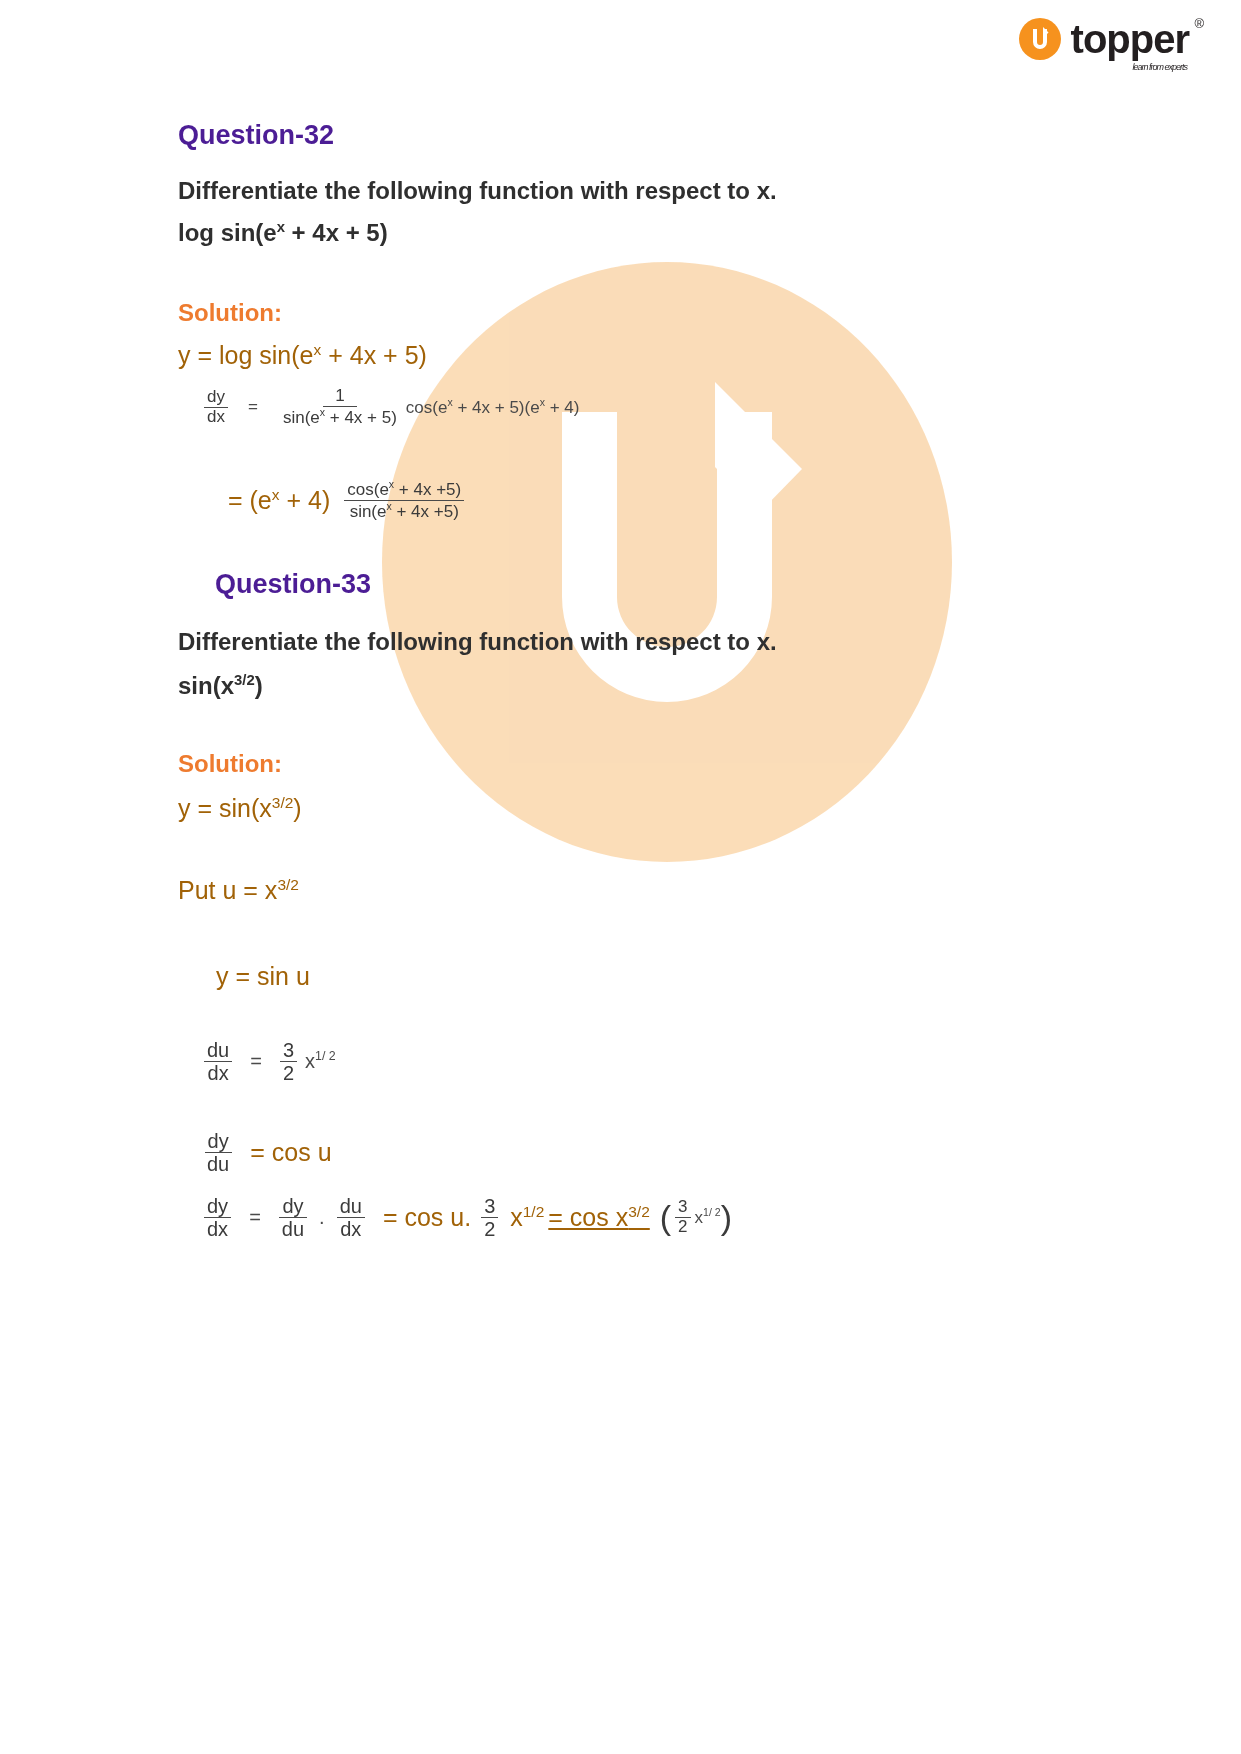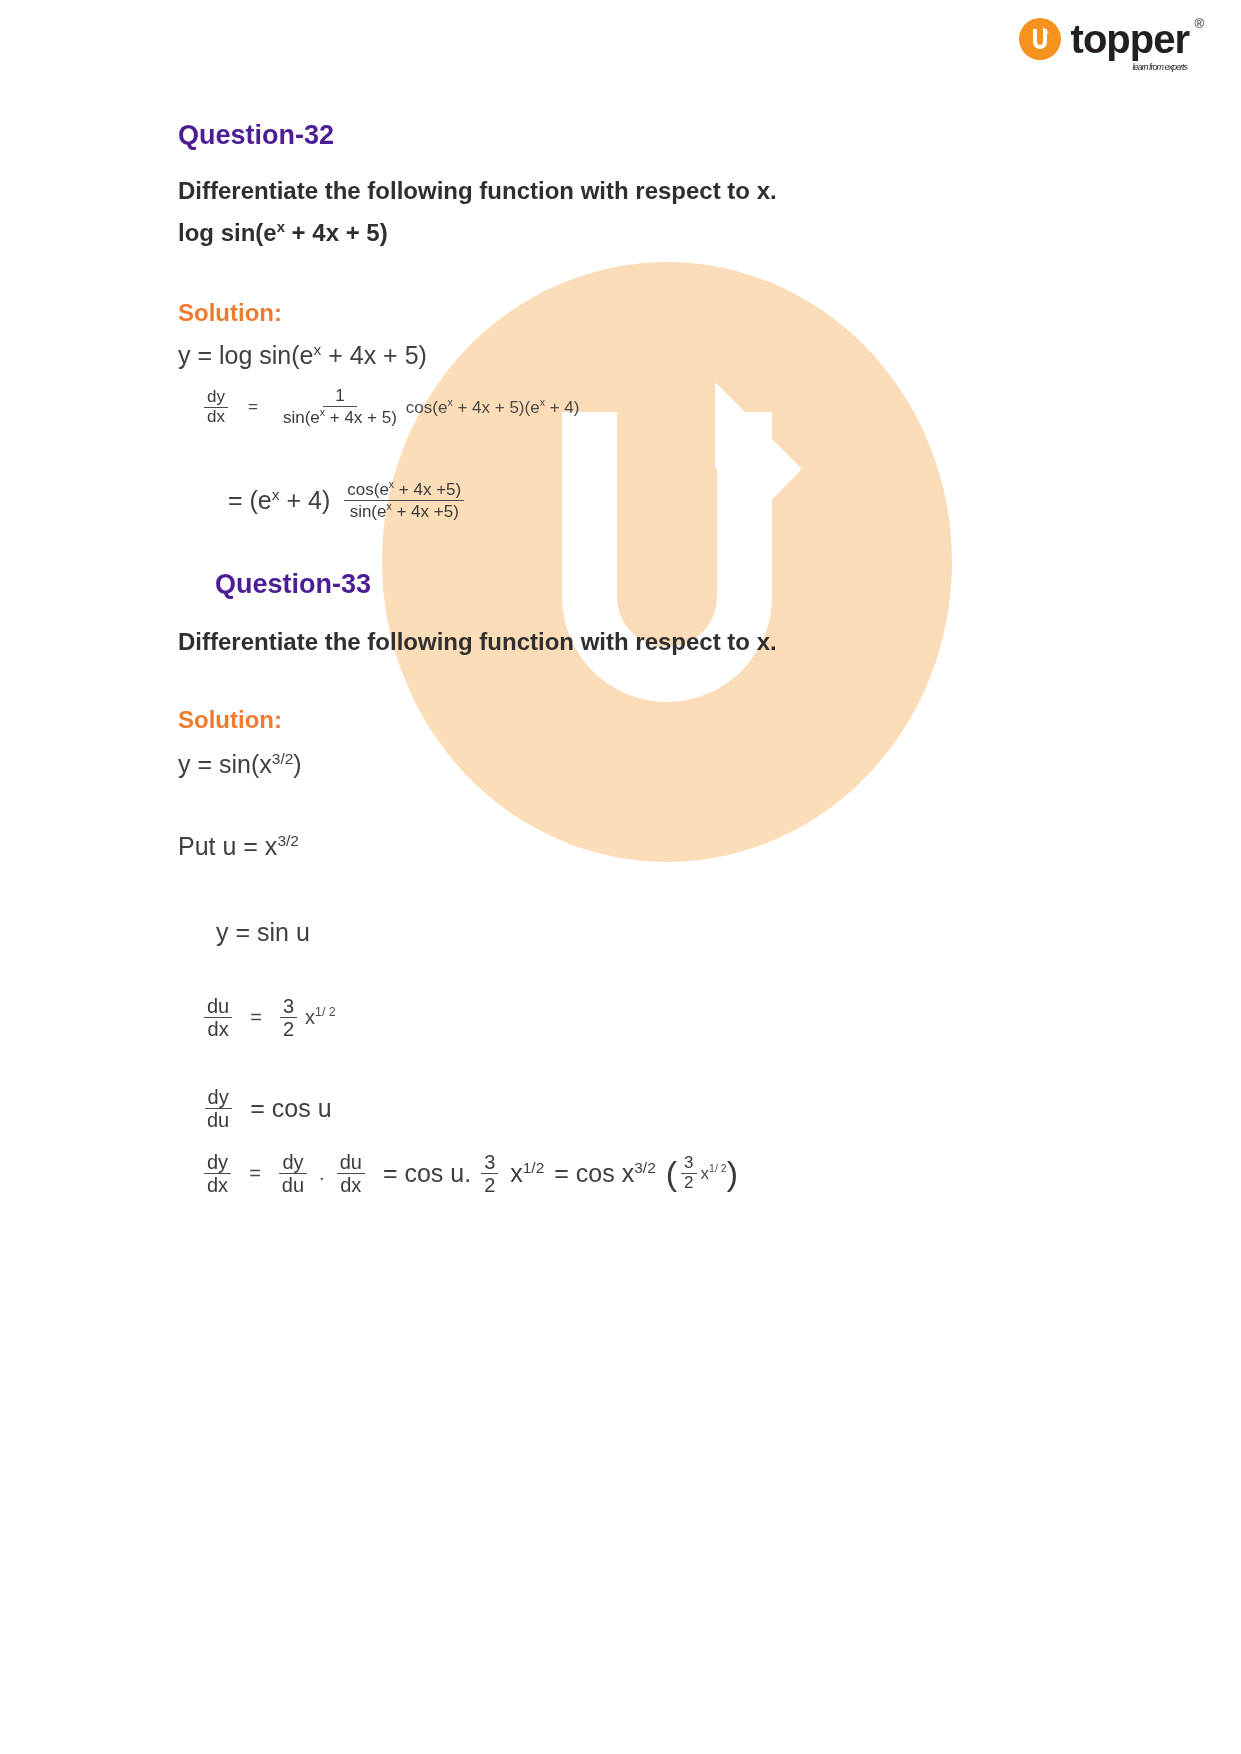--- a/index.html
+++ b/index.html
@@ -96,21 +96,21 @@
     font-weight: bold;
     line-height: 1.5;
   }
   .sol-label {
     color: #ee7b2f;
     font-size: 24px;
     font-weight: bold;
   }
   .plain {
     font-size: 25px;
-    color: #404040;
+    color: #a16207;
     line-height: 1.45;
   }
   sup, sub { font-size: .62em; }
   sup { vertical-align: super; }
 
   
   .frac {
     display: inline-flex;
     flex-direction: column;
     align-items: center;
@@ -194,20 +194,23 @@
         <span class="den"><span>sin(e</span><sup>x</sup><span> + 4x +5)</span></span>
       </span>
     </div>
 
   </div>
 
   <div>
     <div class="q-title" style="margin-top:48px;margin-left:37px;">Question-33</div>
 
     <div class="q-text" style="margin-top:24px;">Differentiate the following function with respect to x.</div>
+    <div class="q-text" style="margin-top:8px;">
+      <span>sin(x</span><sup>3/2</sup><span>)</span>
+    </div>
 
     <div class="sol-label" style="margin-top:46px;">Solution:</div>
 
     <div class="plain" style="margin-top:12px;">
       <span>y = sin(x</span><sup>3/2</sup><span>)</span>
     </div>
 
     <div class="plain" style="margin-top:46px;">
       <span>Put u = x</span><sup>3/2</sup>
     </div>
@@ -249,21 +252,21 @@
       <span class="frac md">
         <span class="num">du</span>
         <span class="den">dx</span>
       </span>
       <span class="plain" style="margin-left:14px;">= cos u.</span>
       <span class="frac md" style="margin-left:10px;">
         <span class="num">3</span>
         <span class="den">2</span>
       </span>
       <span class="plain" style="margin-left:8px;"><span>x</span><sup>1/2</sup></span>
-      <span class="plain" style="margin-left:10px;"><span>= cos x</span><sup>3/2</sup></span>
+      <span class="plain" style="margin-left:4px;text-decoration:underline;"><span>= cos x</span><sup>3/2</sup></span>
       <span class="bigparen" style="margin-left:10px;">(</span>
       <span class="frac sm">
         <span class="num">3</span>
         <span class="den">2</span>
       </span>
       <span class="small"><span>x</span><sup>1/ 2</sup></span>
       <span class="bigparen">)</span>
     </div>
   </div>
 

